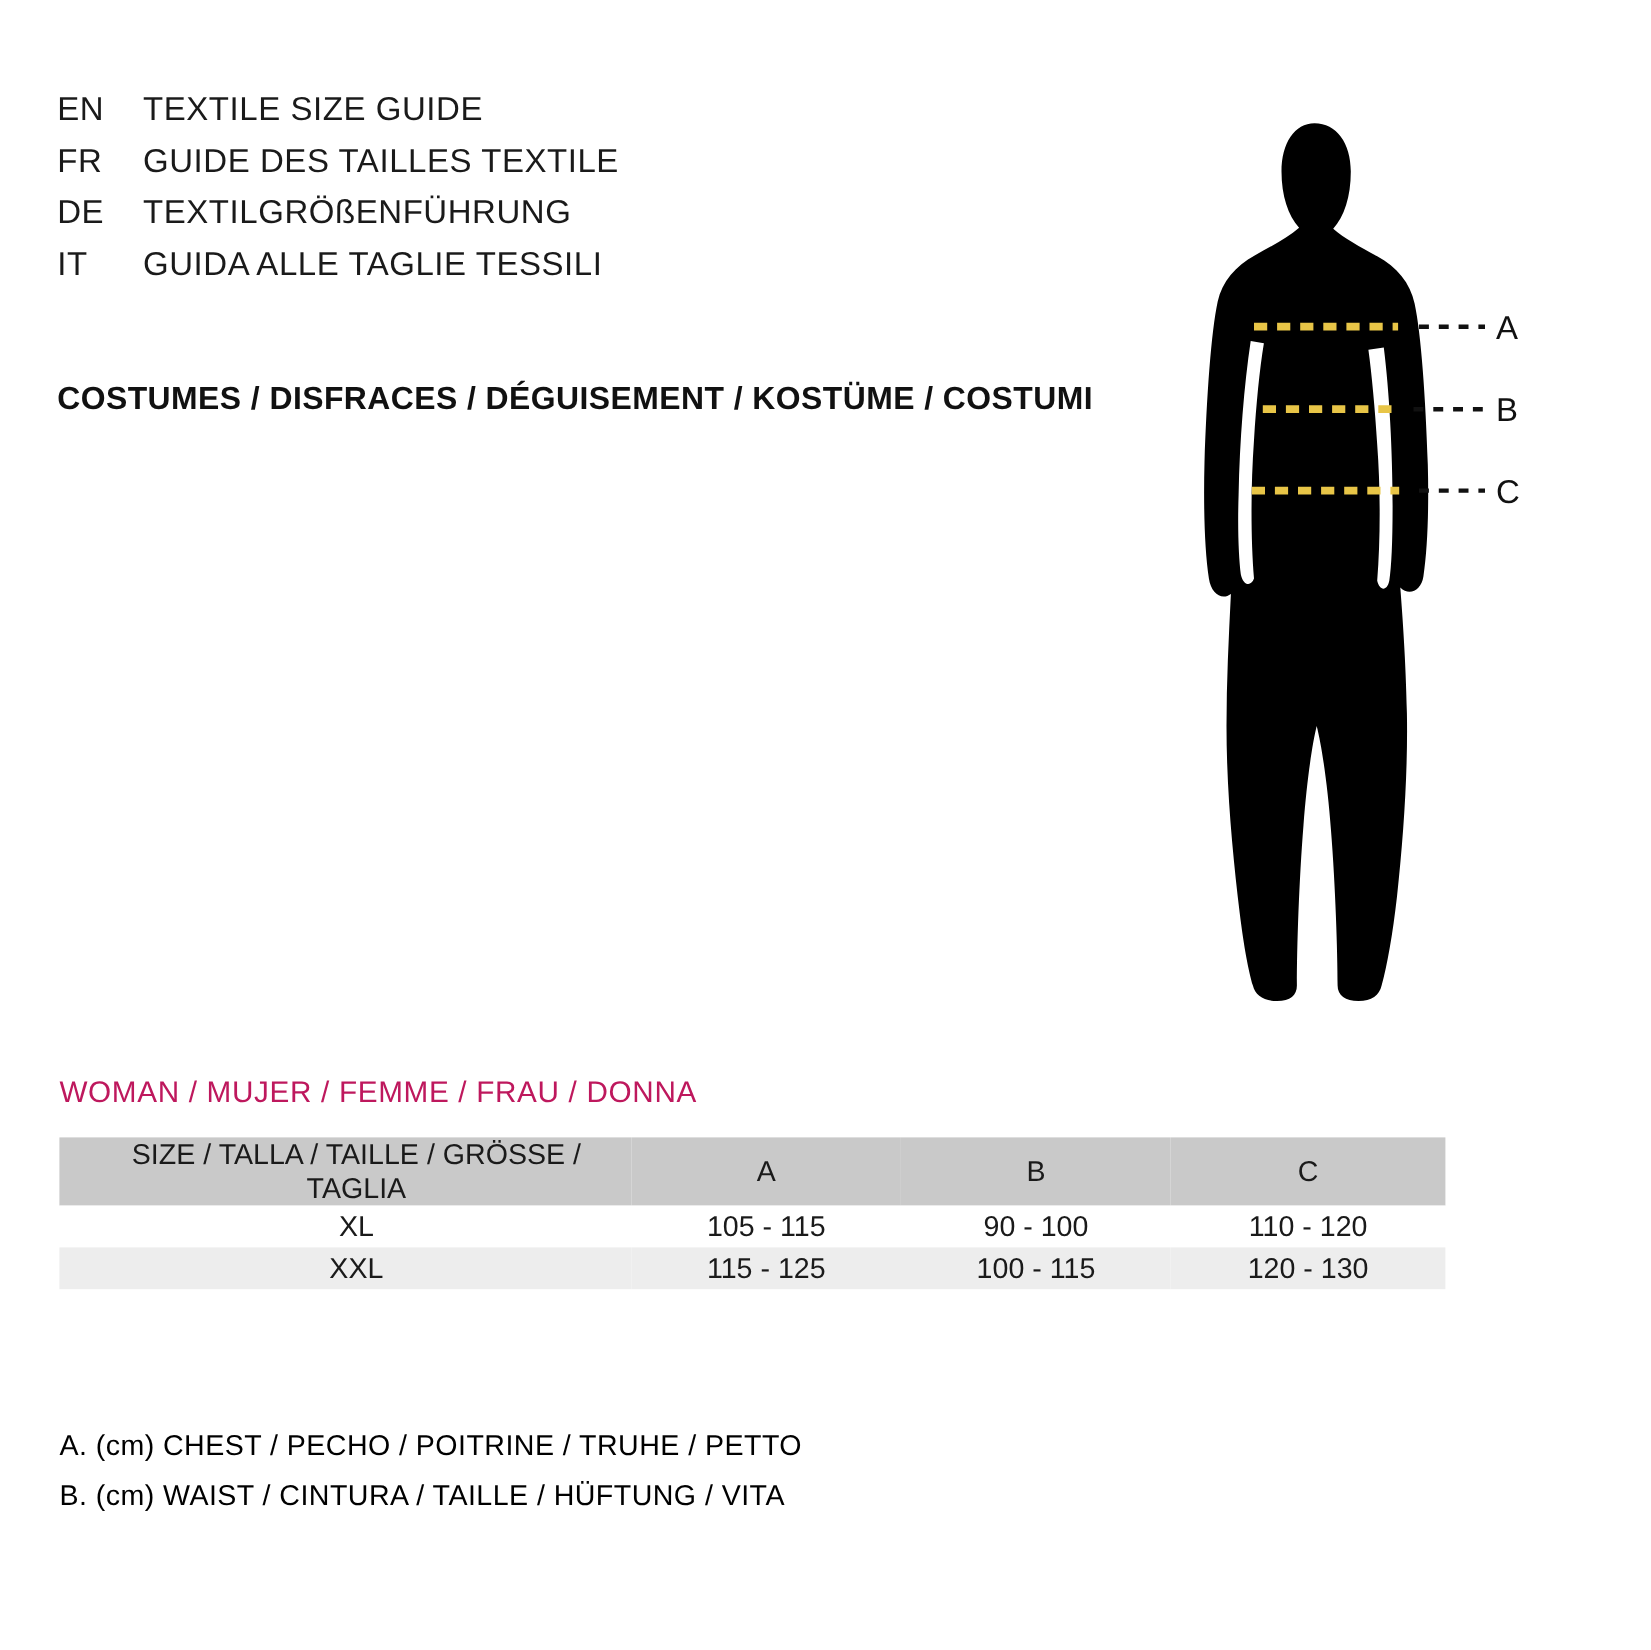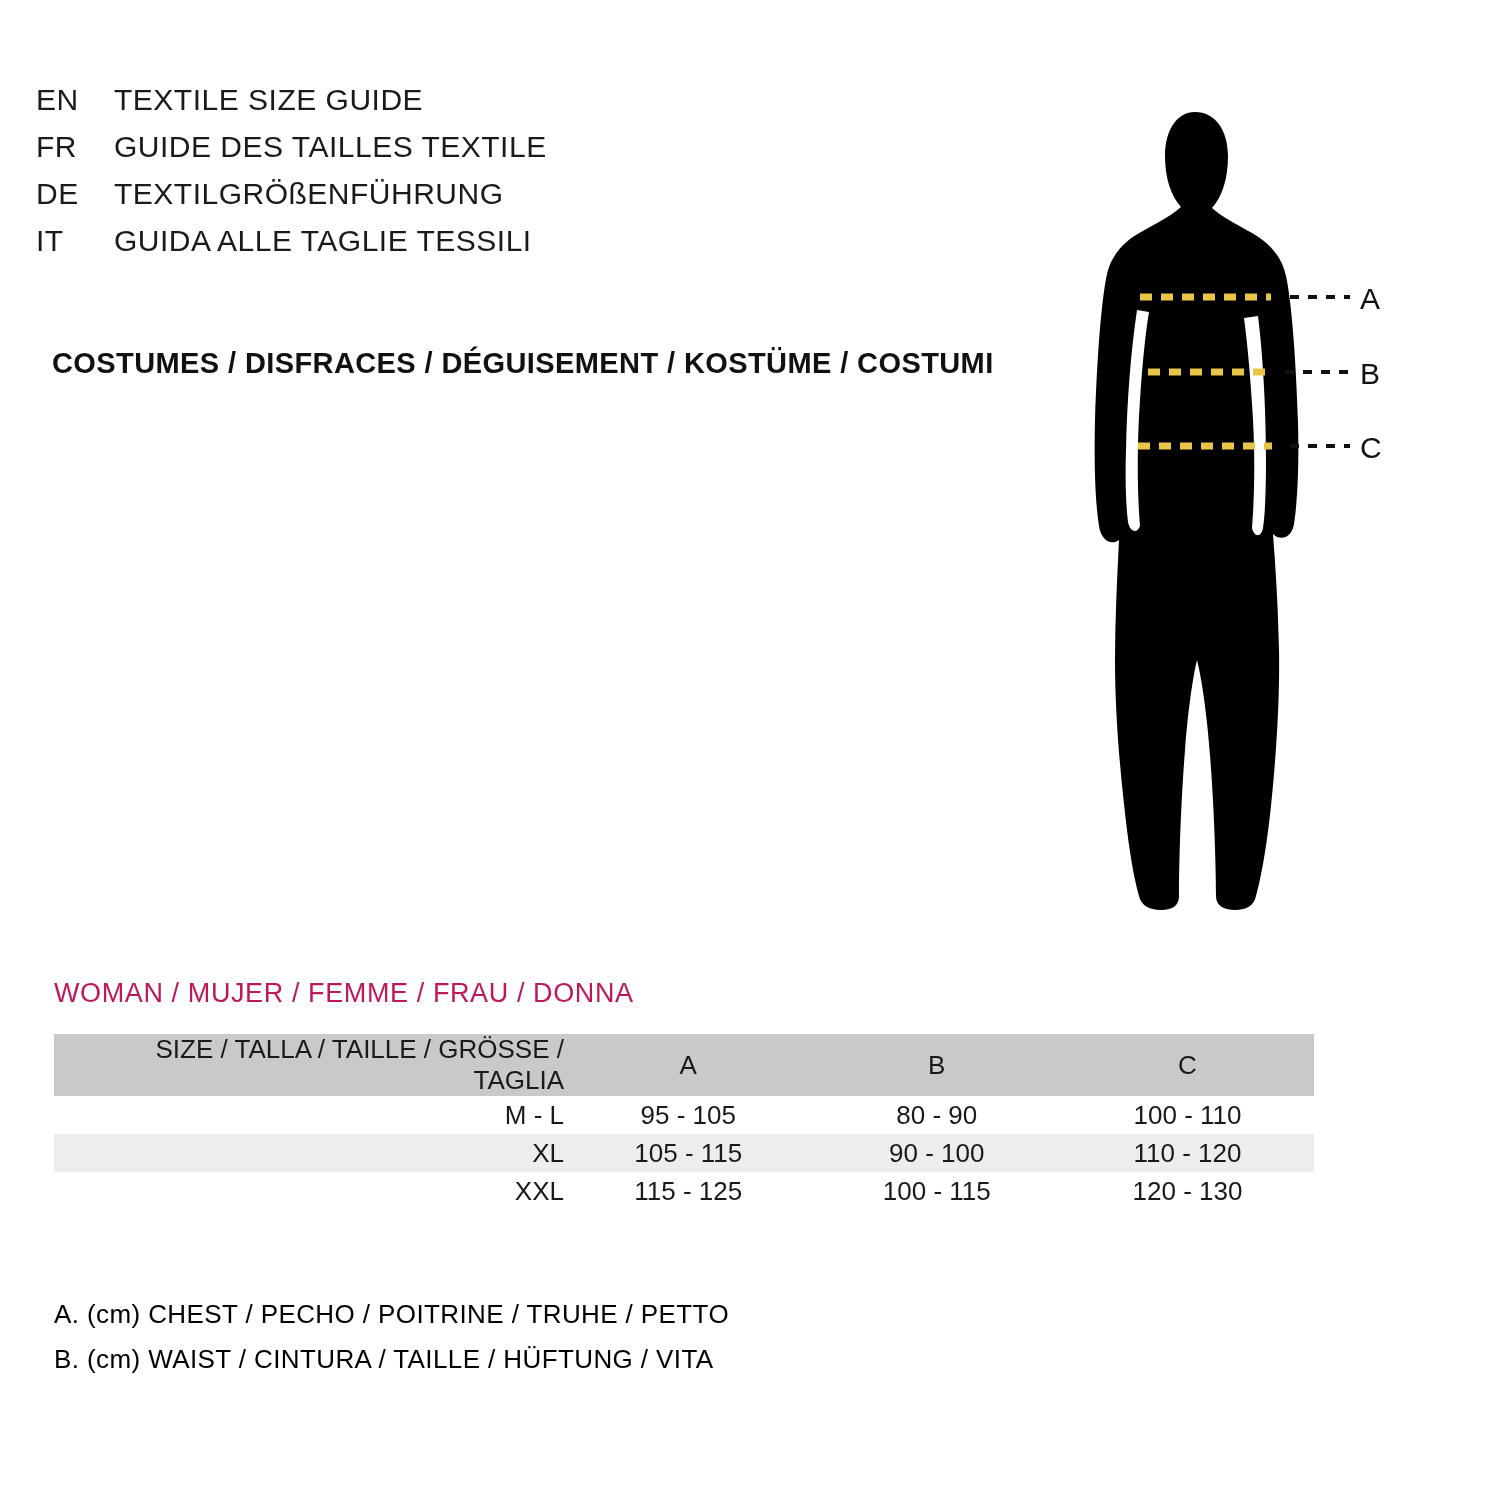--- a/index.html
+++ b/index.html
@@ -12,21 +12,21 @@
     height: 1500px;
     font-family: "Liberation Sans", sans-serif;
     color: #1a1a1a;
     position: relative;
     overflow: hidden;
   }
 
   
   #lang-block {
     position: absolute;
-    left: 36px;
+    left: 52px;
     top: 76px;
     width: 980px;
   }
   .lang-row {
     display: flex;
     align-items: baseline;
     font-size: 30px;
     letter-spacing: 0.5px;
     line-height: 47px;
     color: #1a1a1a;
@@ -90,22 +90,22 @@
     color: #1a1a1a;
   }
   #size-table th, #size-table td {
     padding: 0;
     height: 38px;
     font-weight: normal;
     text-align: center;
     vertical-align: middle;
   }
   #size-table th:first-child, #size-table td:first-child {
-    text-align: right;
-    padding-left: 10px;
+    text-align: center;
+    padding-left: 20px;
     width: 500px;
   }
   #size-table thead tr {
     background: #c9c9c9;
   }
   #size-table tbody tr:nth-child(odd) {
     background: #ffffff;
   }
   #size-table tbody tr:nth-child(even) {
     background: #ededed;
@@ -206,26 +206,20 @@
   <thead>
     <tr>
       <th>SIZE / TALLA / TAILLE / GRÖSSE / TAGLIA</th>
       <th>A</th>
       <th>B</th>
       <th>C</th>
     </tr>
   </thead>
   <tbody>
     <tr>
-      <td>M - L</td>
-      <td>95 - 105</td>
-      <td>80 - 90</td>
-      <td>100 - 110</td>
-    </tr>
-    <tr>
       <td>XL</td>
       <td>105 - 115</td>
       <td>90 - 100</td>
       <td>110 - 120</td>
     </tr>
     <tr>
       <td>XXL</td>
       <td>115 - 125</td>
       <td>100 - 115</td>
       <td>120 - 130</td>

